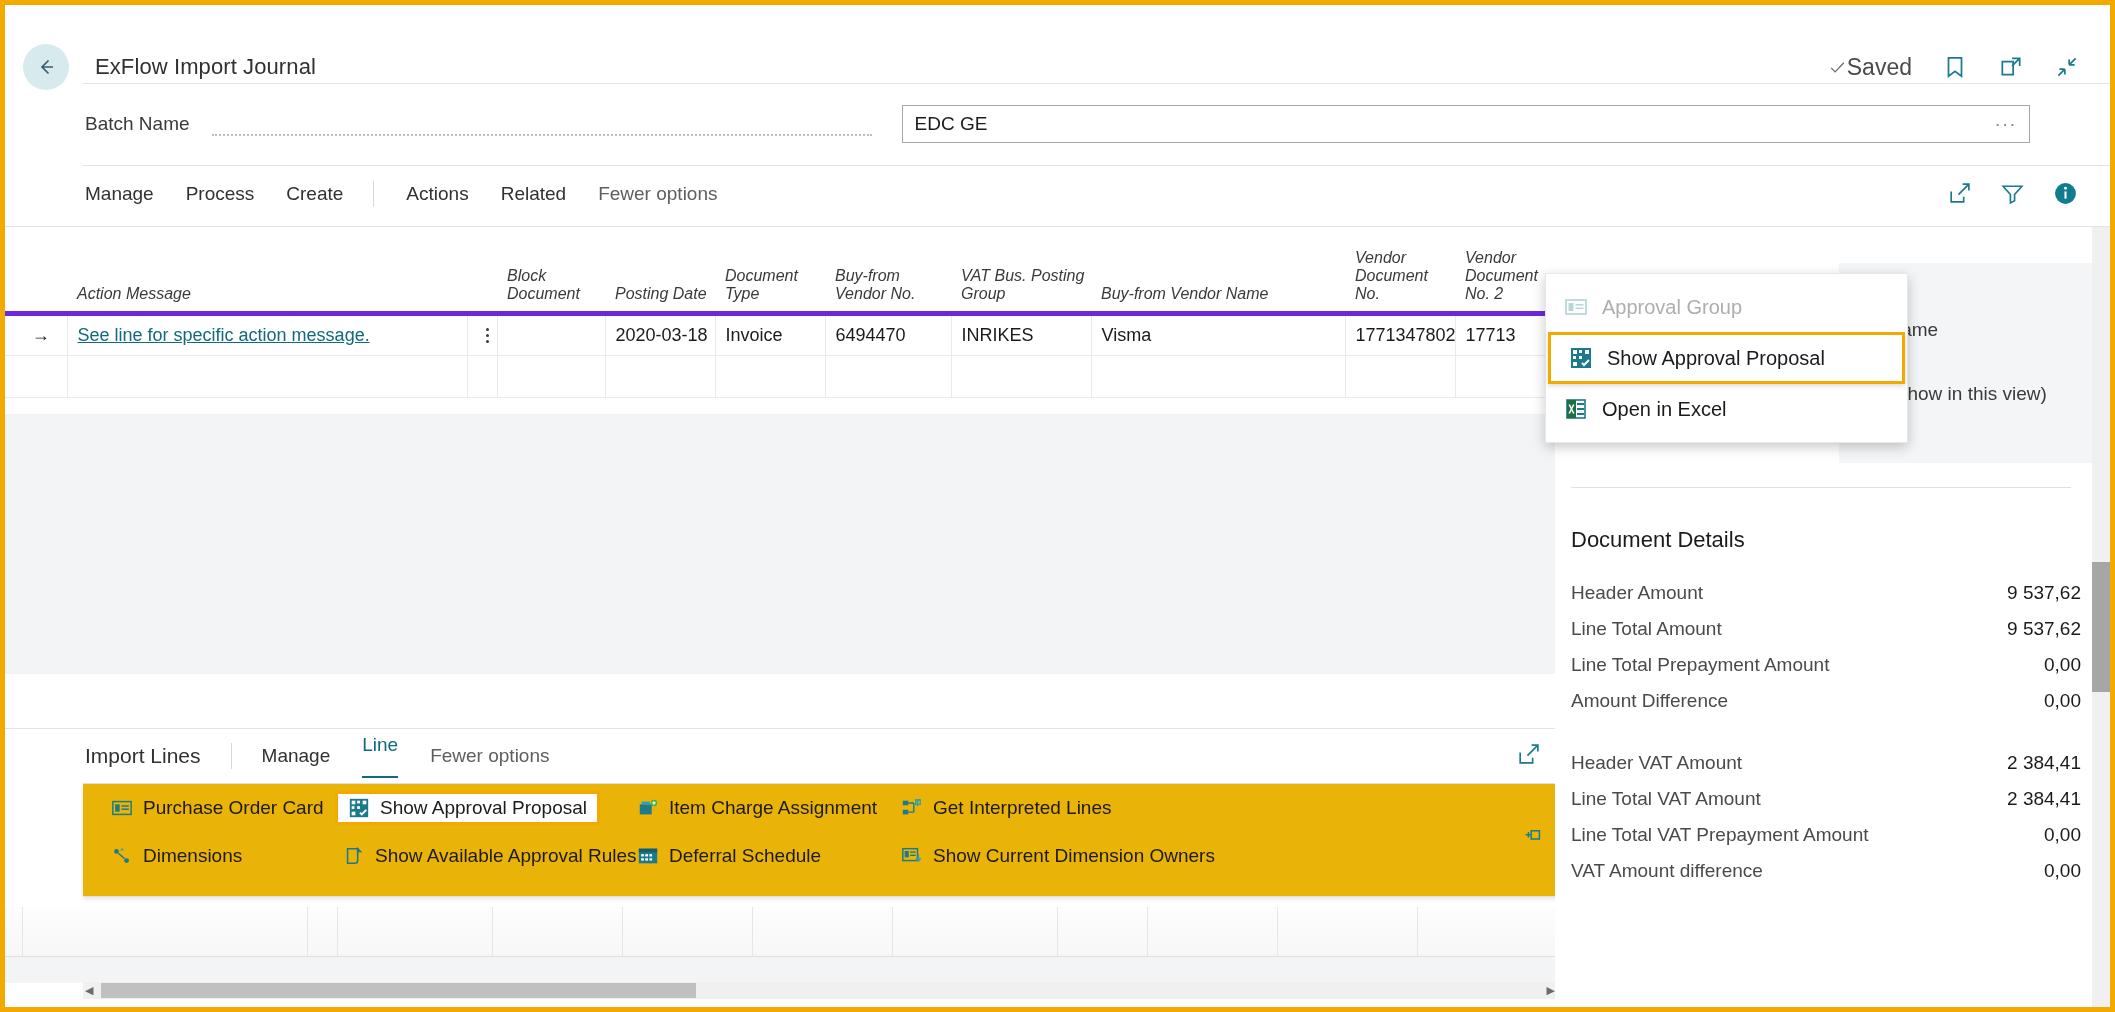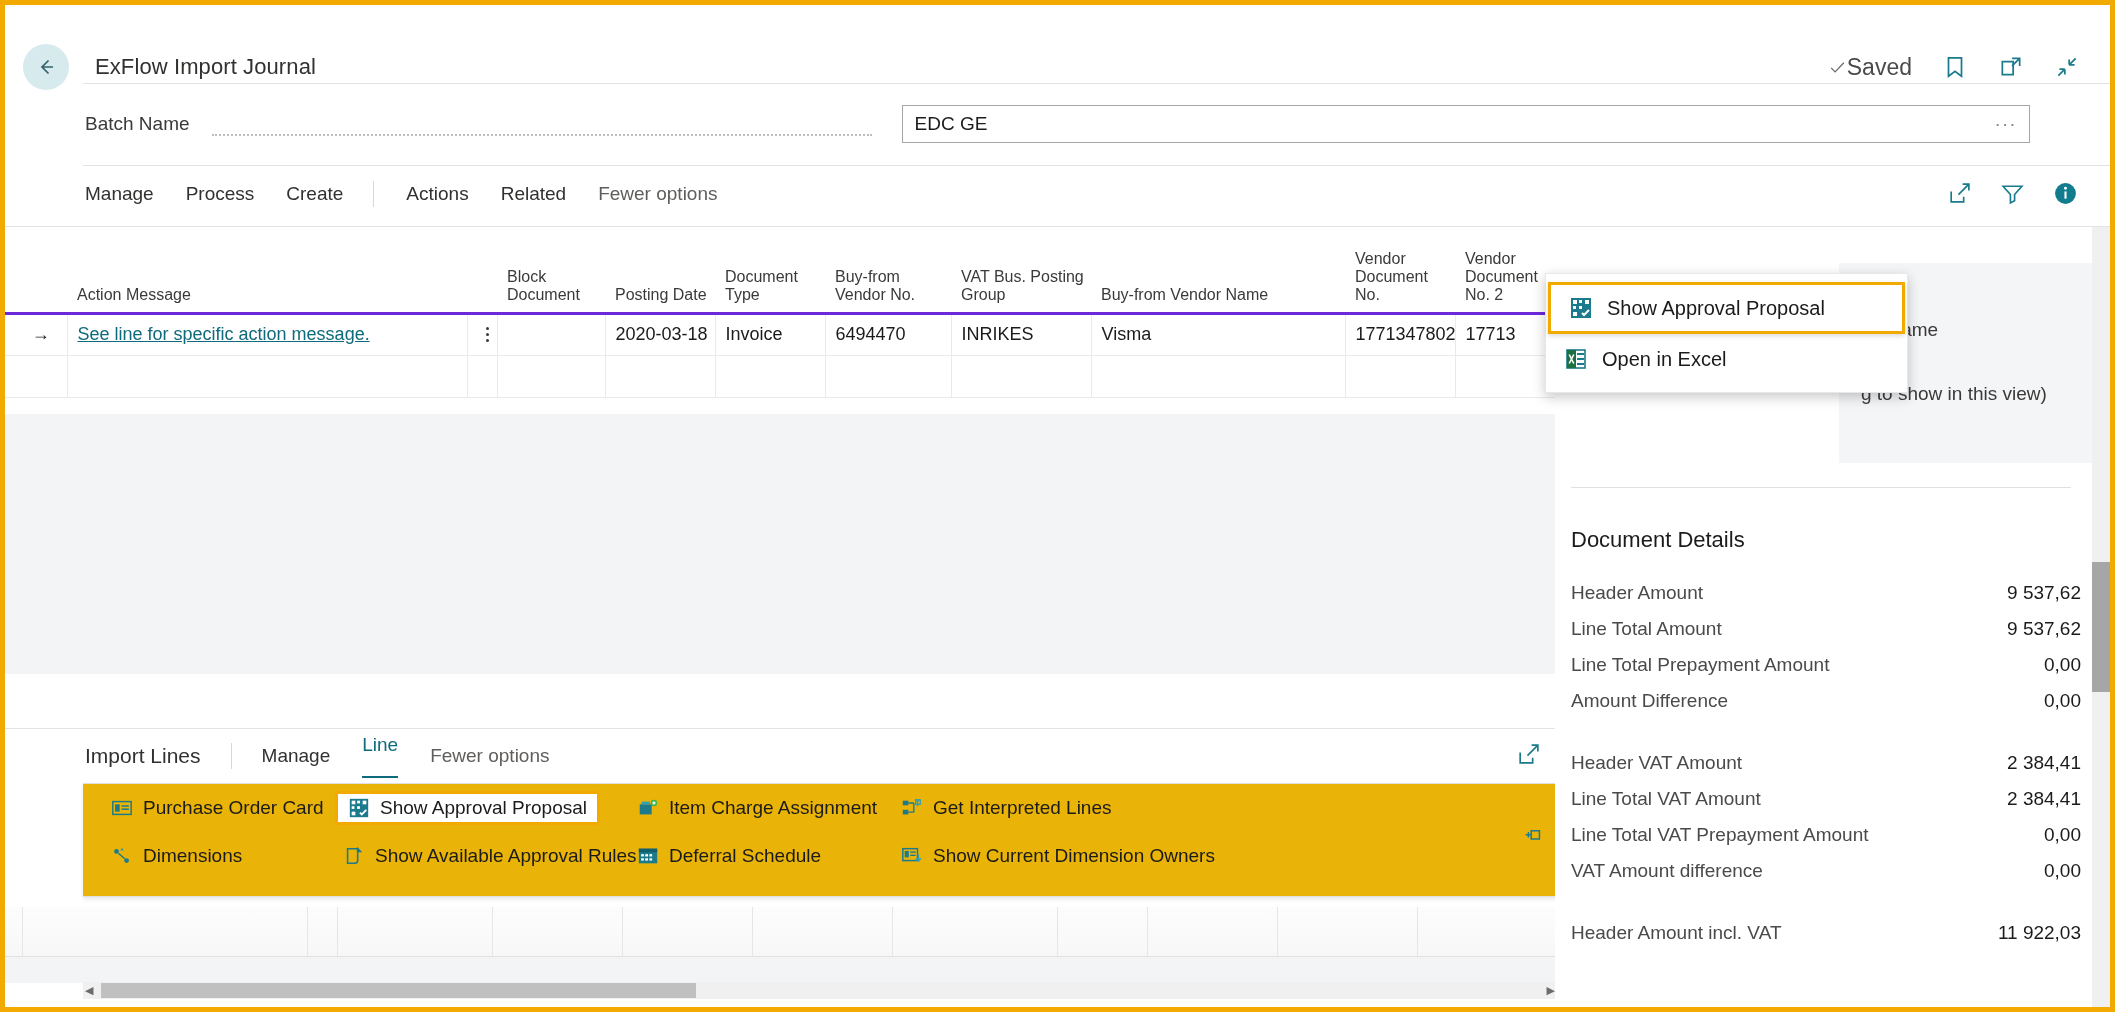--- a/index.html
+++ b/index.html
@@ -80,21 +80,21 @@
 
   
   .grid-wrap {
     position: absolute; left: 0; top: 222px; width: 1560px; height: 490px;
     background: #ffffff;
   }
   table.grid { border-collapse: collapse; width: 1560px; table-layout: fixed; }
   table.grid th {
     font-weight: normal; font-size: 16px; color: #3b3a39; text-align: left;
     vertical-align: bottom; padding: 0 0 8px 10px; height: 86px;
-    border-bottom: 3px solid #6d28d9; background: #fff;
+    border-bottom: 5px solid #6d28d9; background: #fff; font-style: italic;
   }
   table.grid td {
     font-size: 18px; color: #1b1b1b; padding: 0 0 0 10px; height: 42px;
     border-bottom: 1px solid #eaeaea; border-right: 1px solid #eaeaea;
     background: #fff; white-space: nowrap; overflow: hidden;
   }
   td.arrow-cell { border-right: none; text-align: center; padding: 0; color: #4a4a4a; font-size: 20px; }
   th.arrow-cell { border-bottom: 1px solid #d8d8d8; }
   td.link a { color: #0f6b7b; text-decoration: underline; cursor: pointer; }
   td.dots {
@@ -500,20 +500,29 @@
   <div class="rpanel">
 
     <div class="rp-behind">
       <div class="t1">up Name</div>
       <div class="t2">g to show in this view)</div>
     </div>
 
 
     <div class="dropdown">
 
+      <div class="dd-item disabled">
+        <svg viewBox="0 0 24 24">
+          <rect x="2" y="5" width="20" height="14" fill="none" stroke="#b9d7db" stroke-width="1.8"></rect>
+          <rect x="4.5" y="8" width="5" height="8" fill="#b9d7db"></rect>
+          <rect x="11.5" y="9" width="8" height="1.6" fill="#b9d7db"></rect>
+          <rect x="11.5" y="12.5" width="8" height="1.6" fill="#b9d7db"></rect>
+        </svg>
+        <span>Approval Group</span>
+      </div>
 
       <div class="dd-item hl">
         <svg viewBox="0 0 24 24">
           <rect x="2" y="2" width="20" height="20" fill="#1b7a8c"></rect>
           <rect x="4" y="4" width="4" height="4" fill="#fff"></rect>
           <rect x="10" y="4" width="3" height="3" fill="#fff"></rect>
           <rect x="16" y="4" width="4" height="4" fill="#fff"></rect>
           <rect x="4" y="10" width="3" height="3" fill="#fff"></rect>
           <rect x="10" y="10" width="3" height="3" fill="#fff"></rect>
           <rect x="4" y="16" width="4" height="4" fill="#fff"></rect>
@@ -571,24 +580,20 @@
         <span class="k">Line Total VAT Prepayment Amount</span>
         <span class="v">0,00</span>
       </div>
       <div class="det-row">
         <span class="k">VAT Amount difference</span>
         <span class="v">0,00</span>
       </div>
 
       <div class="det-gap"></div>
 
-      <div class="det-row">
-        <span class="k">Header Amount incl. VAT</span>
-        <span class="v">11 922,03</span>
-      </div>
     </div>
   </div>
 
   <div class="vscroll">
     <div class="thumb"></div>
   </div>
 
 </div>
 
 </body></html>

